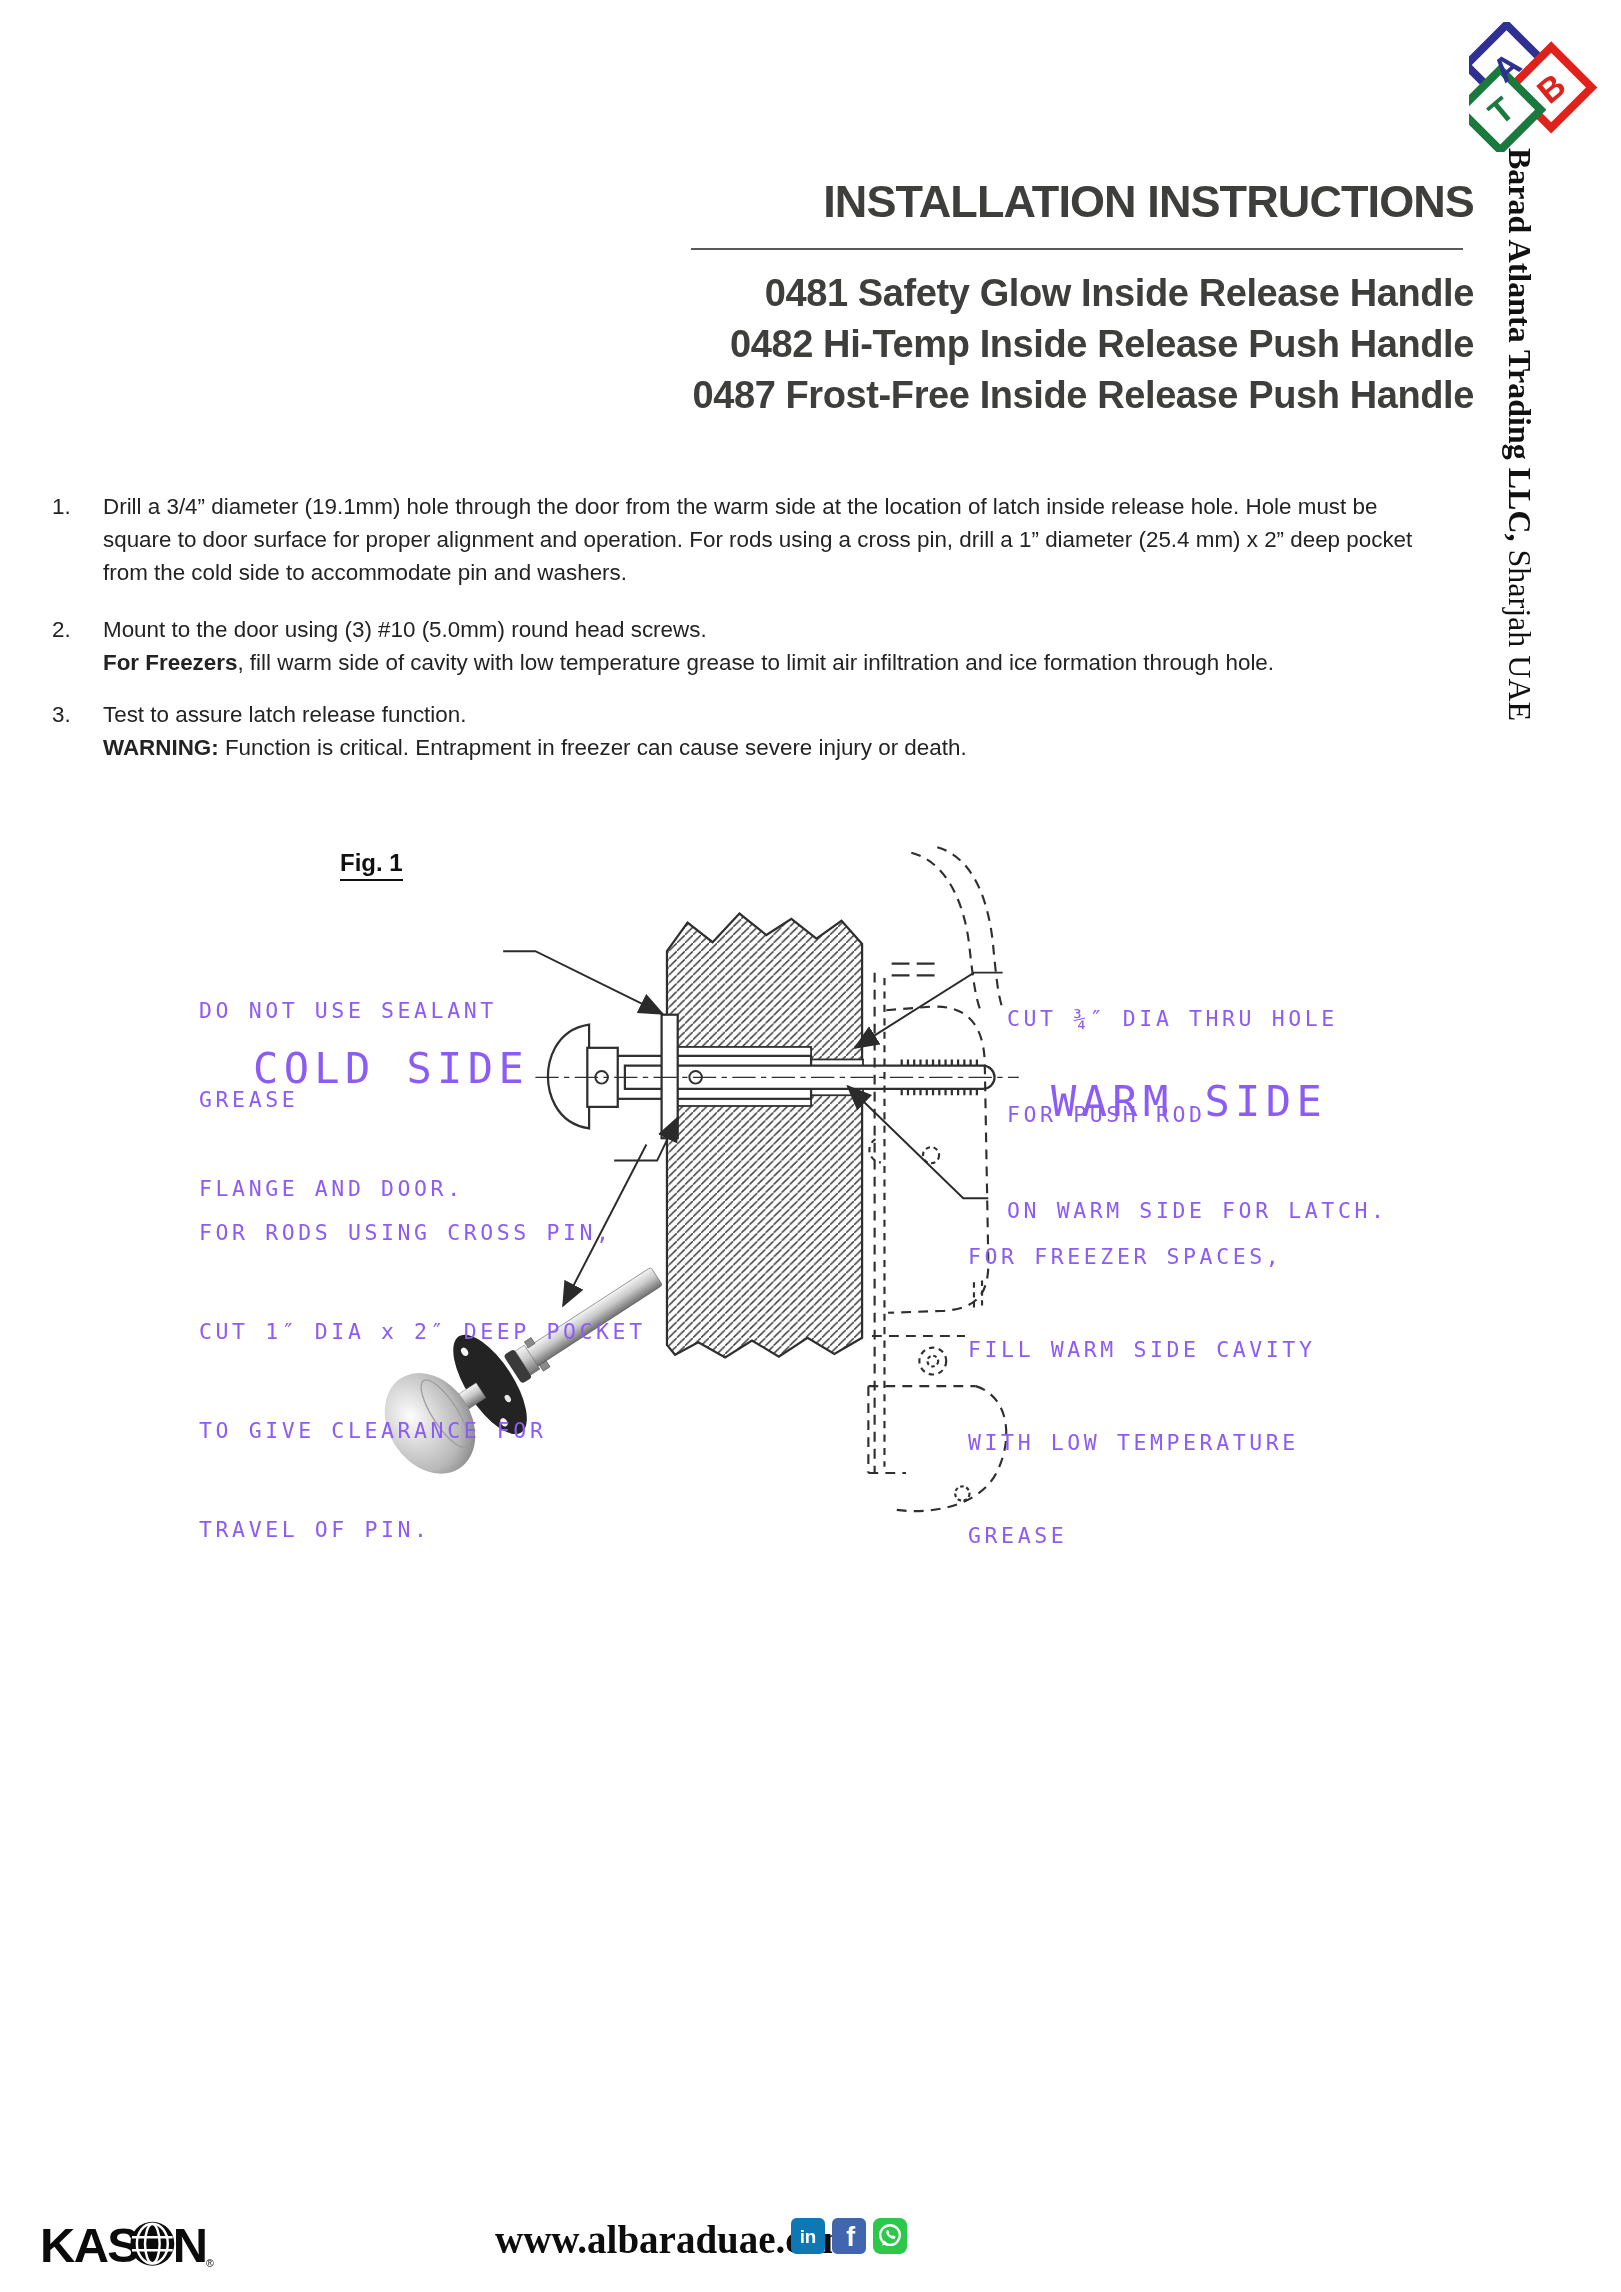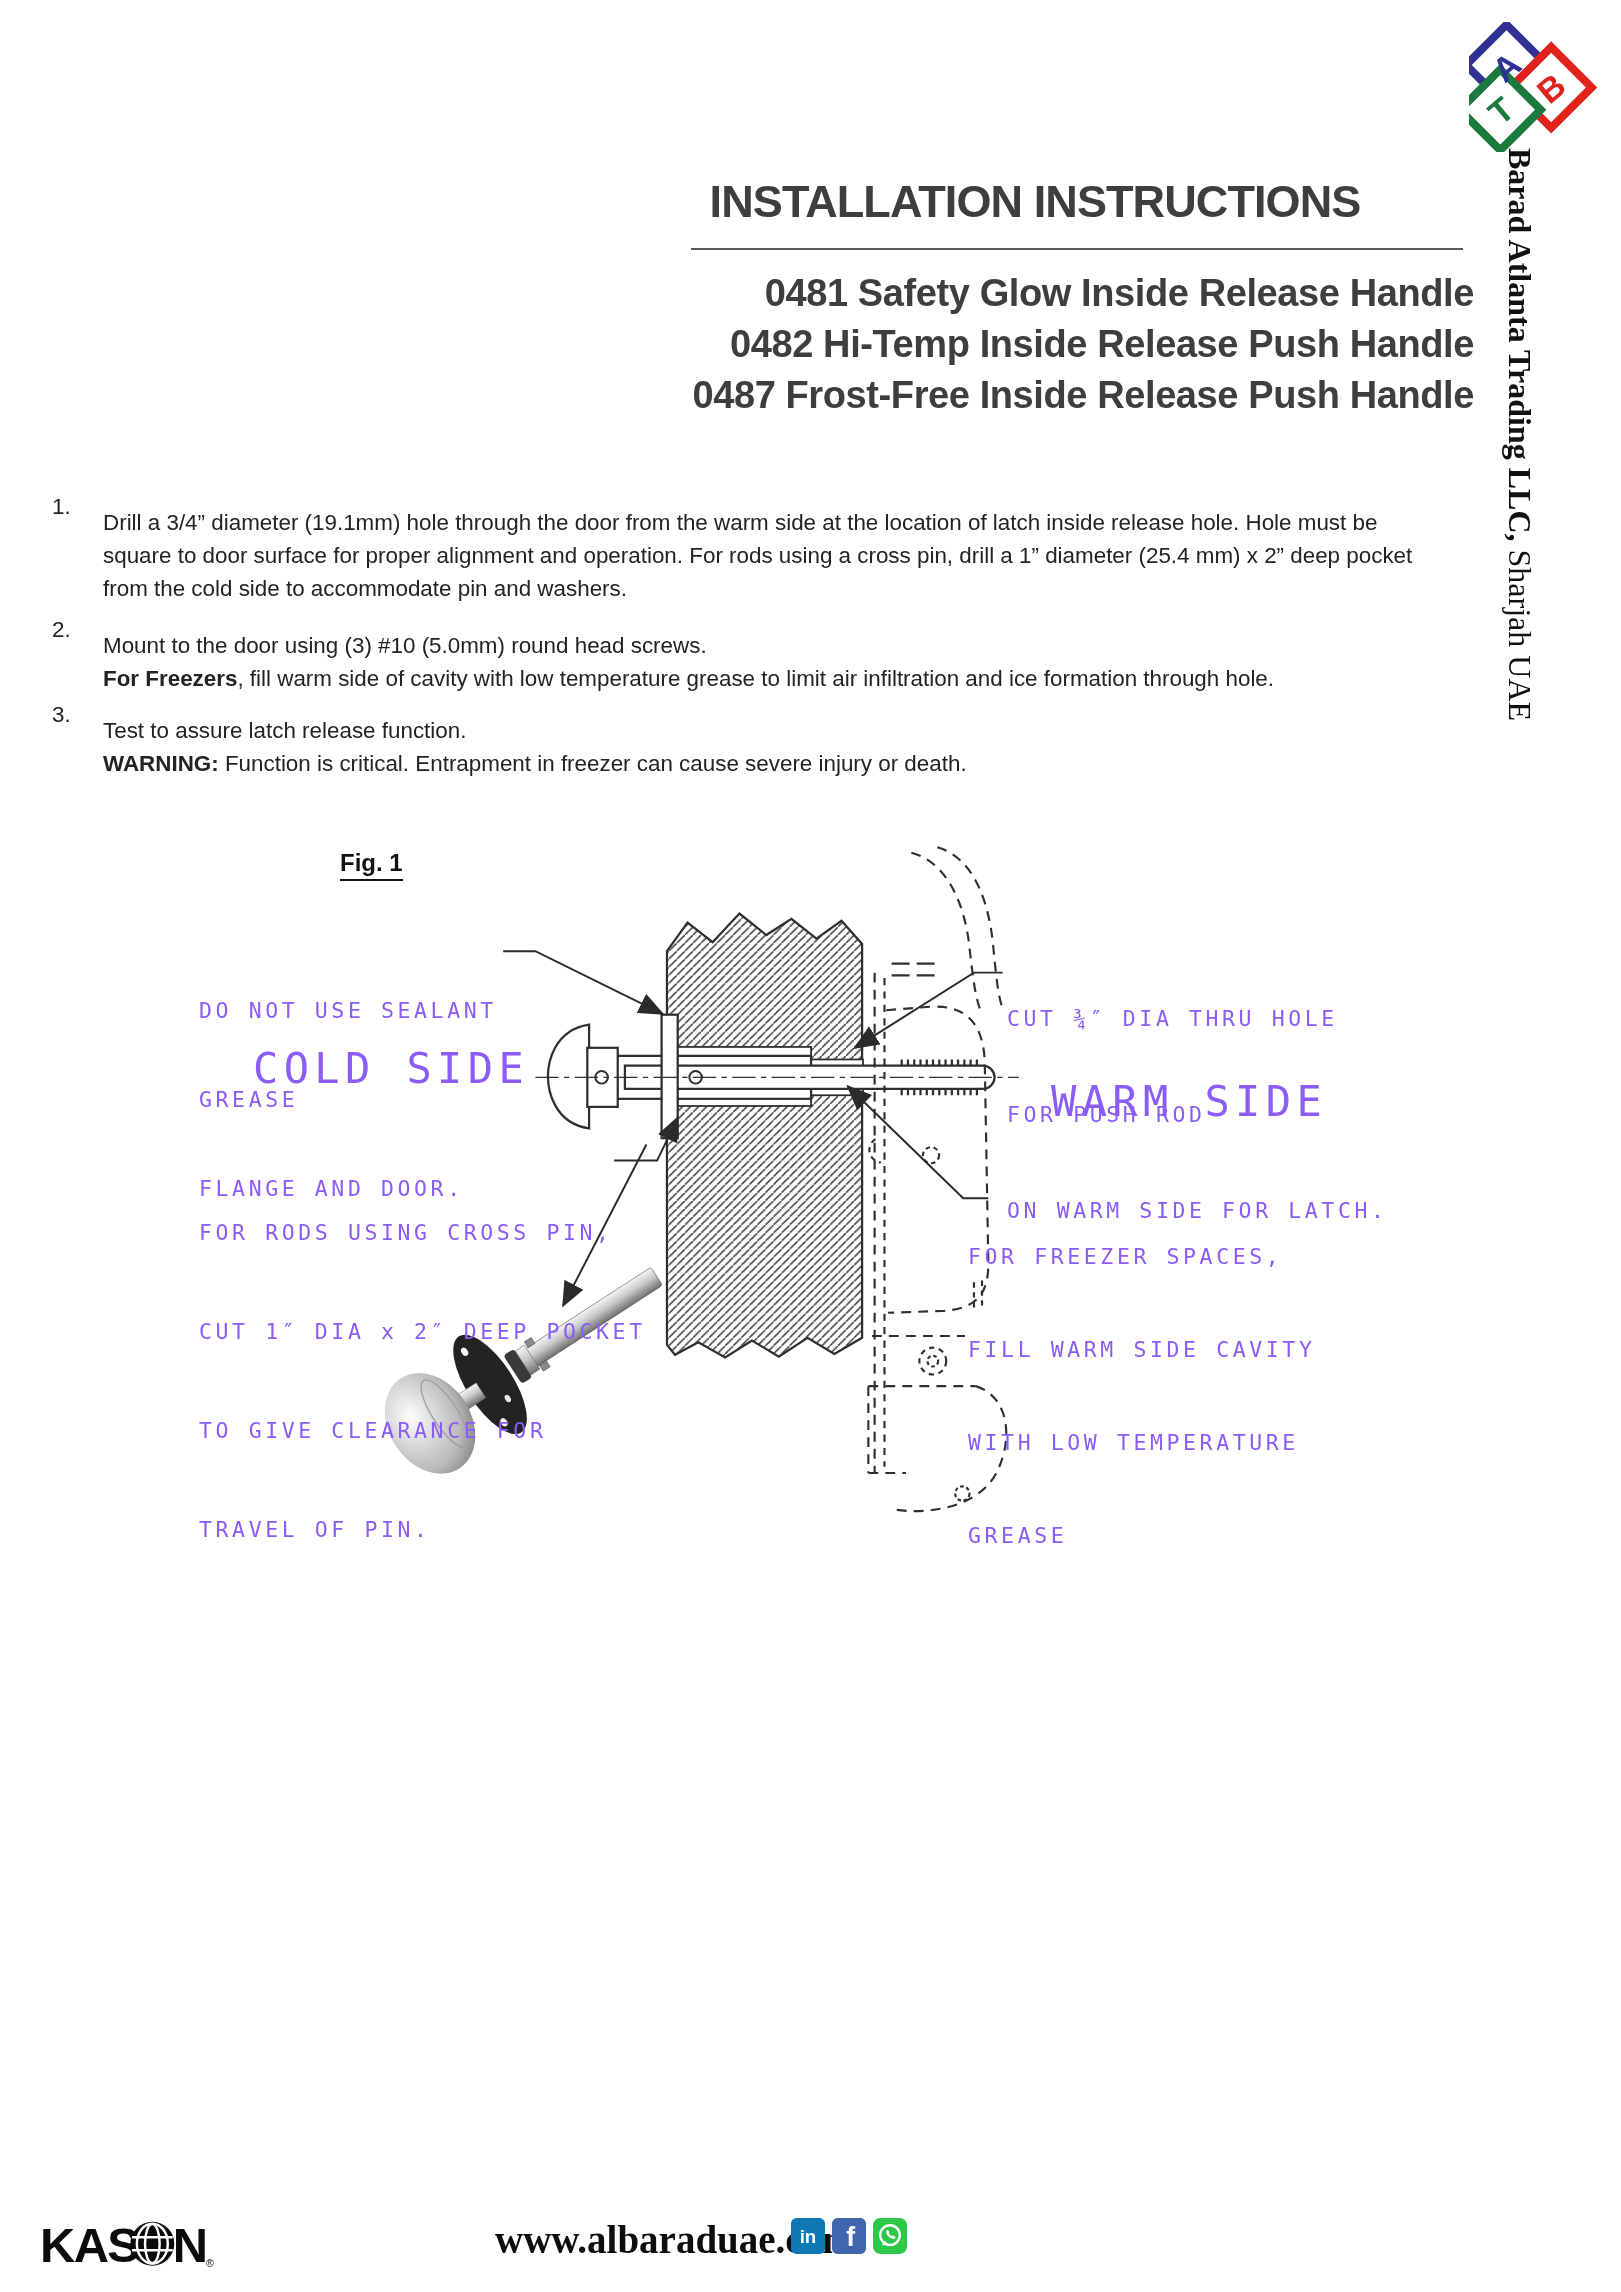--- a/index.html
+++ b/index.html
@@ -1,28 +1,28 @@
 <!DOCTYPE html>
 <html style="font-size:14.3px"><head>
 <meta charset="utf-8">
 <style>
   html,body{margin:0;padding:0;background:#fff;}
   .page{position:relative;width:1621px;height:2293px;background:#ffffff;
         font-family:"Liberation Sans",sans-serif;color:#1f1f1f;overflow:hidden;}
   .abs{position:absolute;}
   
-  .doc-title{top:176px;right:147px;width:878px;text-align:center;
+  .doc-title{top:176px;right:147px;width:878px;text-align:right;
              font-size:45px;font-weight:bold;letter-spacing:-0.9px;color:#3e3e3d;}
   .title-rule{top:248px;left:691px;width:772px;height:1.8px;background:#5a5a5a;}
   .products{top:268px;right:147px;width:1164px;text-align:right;
             font-size:38px;font-weight:bold;line-height:51px;color:#3e3e3d;letter-spacing:-0.4px;}
   
   .inst{left:52px;width:1384px;display:flex;font-size:22.4px;line-height:33px;color:#232323;}
   .inst .num{width:51px;flex:0 0 51px;}
-  .inst .txt{flex:1;max-width:1334px;margin-top:16px;}
+  .inst .txt{flex:1;max-width:1334px;}
   .b{font-weight:bold;}
   
   .side-text{top:148px;left:1501px;height:645px;writing-mode:vertical-rl;
              font-family:"Liberation Serif",serif;font-size:32px;color:#111;}
   
   .fig-label{left:340px;top:835px;font-size:24px;font-weight:bold;color:#111;
              border-bottom:2.7px solid #111;padding-bottom:1.8px;margin-top:14px;}
   .mono{font-family:"DejaVu Sans Mono",monospace;color:#8b5cf6;}
   .ann{font-size:21.5px;line-height:32px;letter-spacing:3.6px;white-space:pre;}
   .ann-tight{line-height:29.6px;}

